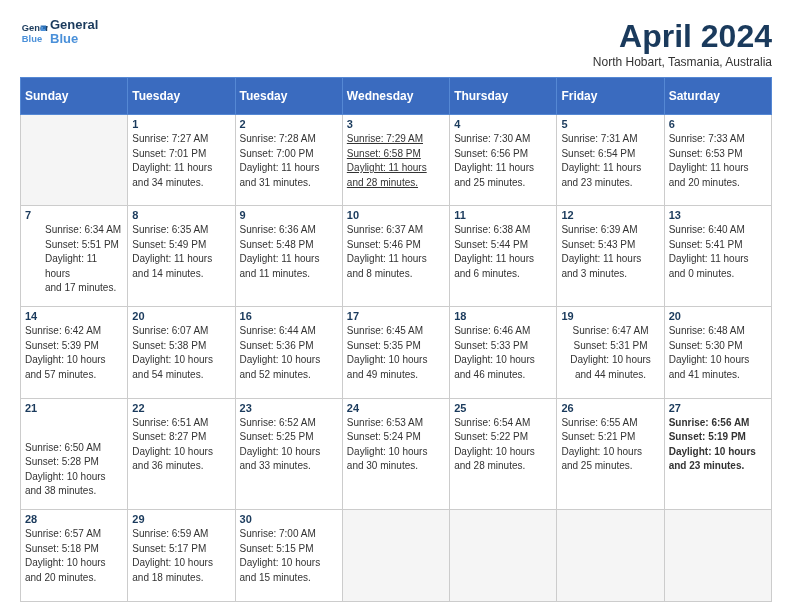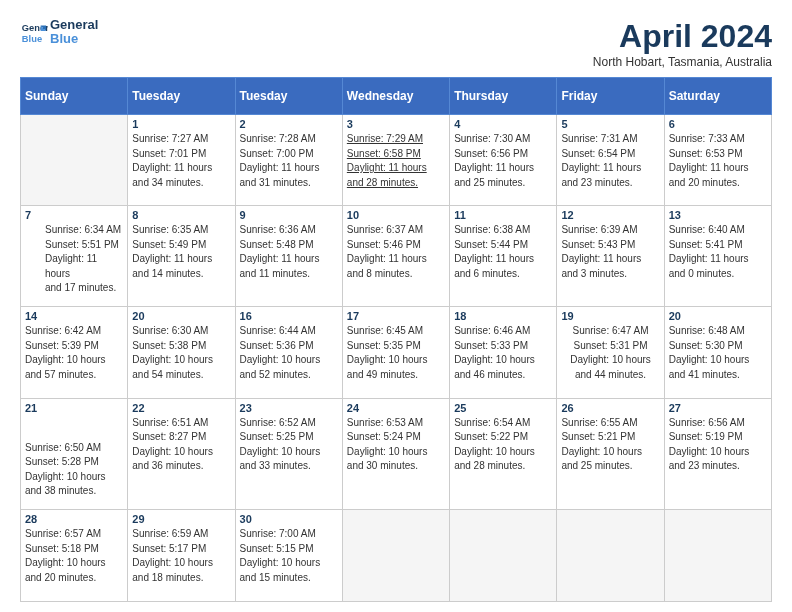--- a/index.html
+++ b/index.html
@@ -221,21 +221,21 @@
         <tr>
           <td>
             <div class="day-num">14</div>
             <div class="day-info" style="white-space: pre-line;">Sunrise: 6:42 AM
 Sunset: 5:39 PM
 Daylight: 10 hours
 and 57 minutes.</div>
           </td>
           <td>
             <div class="day-num">20</div>
-            <div class="day-info" style="white-space: pre-line;">Sunrise: 6:30 AM
+            <div class="day-info" style="white-space: pre-line;">Sunrise: 6:07 AM
 Sunset: 5:38 PM
 Daylight: 10 hours
 and 54 minutes.</div>
           </td>
           <td>
             <div class="day-num">16</div>
             <div class="day-info" style="white-space: pre-line;">Sunrise: 6:44 AM
 Sunset: 5:36 PM
 Daylight: 10 hours
 and 52 minutes.</div>
@@ -307,21 +307,21 @@
           </td>
           <td>
             <div class="day-num">26</div>
             <div class="day-info" style="white-space: pre-line;">Sunrise: 6:55 AM
 Sunset: 5:21 PM
 Daylight: 10 hours
 and 25 minutes.</div>
           </td>
           <td>
             <div class="day-num">27</div>
-            <div class="day-info" style="white-space: pre-line;">Sunrise: 6:56 AM
+            <div class="day-info" style="white-space: pre-line; font-weight: bold;">Sunrise: 6:56 AM
 Sunset: 5:19 PM
 Daylight: 10 hours
 and 23 minutes.</div>
           </td>
         </tr>
         <tr>
           <td>
             <div class="day-num">28</div>
             <div class="day-info" style="white-space: pre-line;">Sunrise: 6:57 AM
 Sunset: 5:18 PM

